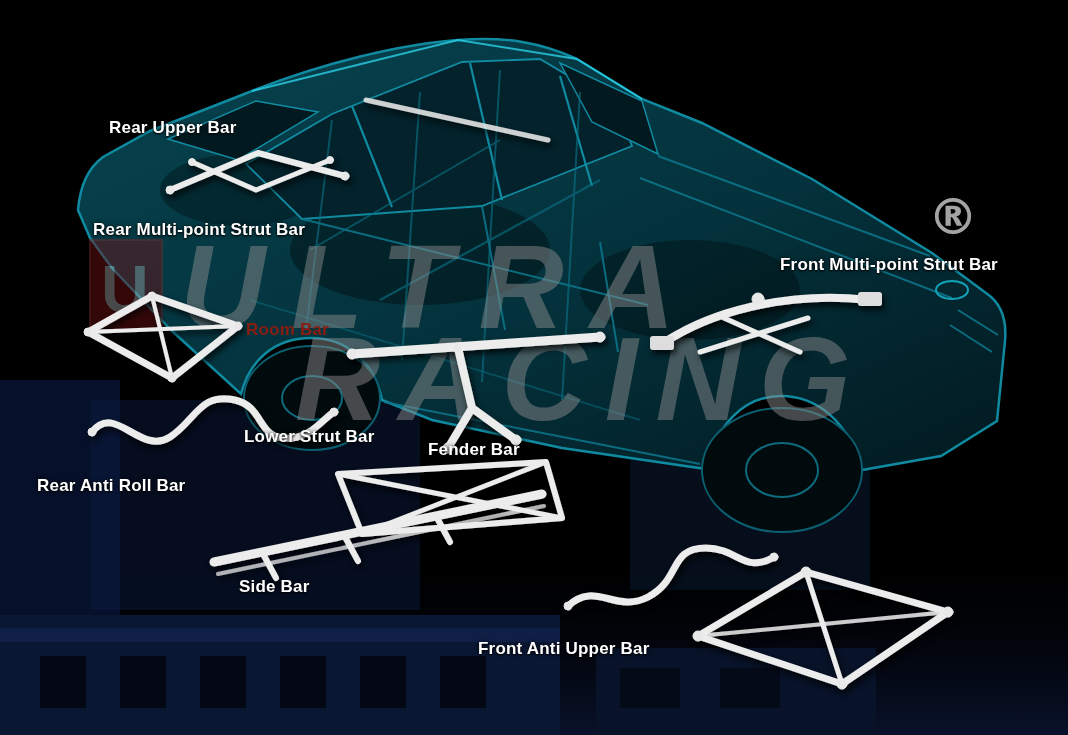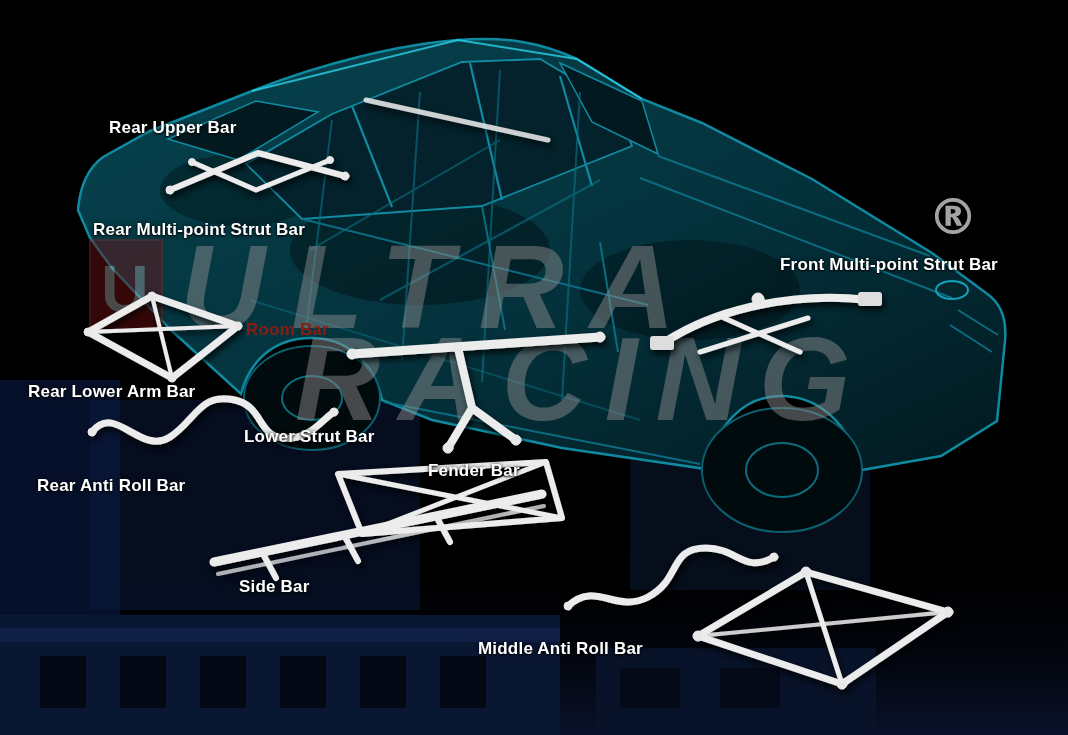--- a/index.html
+++ b/index.html
@@ -19,21 +19,21 @@
     text-shadow:0 1px 2px rgba(0,0,0,.95), 0 0 4px rgba(0,0,0,.8);
     letter-spacing:.2px;
   }
   #lbl-rear-upper-bar{left:109px;top:118px}
   #lbl-rear-multi-point-strut-bar{left:93px;top:220px}
   #lbl-front-multi-point-strut-bar{left:780px;top:255px}
   #lbl-room-bar{left:246px;top:320px;color:#8a1d12;text-shadow:none}
   #lbl-rear-lower-arm-bar{left:28px;top:382px}
   #lbl-lower-middle-bar{left:244px;top:427px}
   #lbl-rear-anti-roll-bar{left:37px;top:476px}
-  #lbl-fender-bar{left:428px;top:461px}
+  #lbl-fender-bar{left:428px;top:440px}
   #lbl-side-bar{left:239px;top:577px}
   #lbl-front-anti-roll-bar{left:478px;top:639px}
   #lbl-front-lower-arm-bar{left:828px;top:532px}
   #registered-mark{
     position:absolute;left:928px;top:188px;
     font:bold 50px "DejaVu Sans",sans-serif;
     color:#a3a3a3;
     text-shadow:0 0 3px rgba(0,0,0,.8);
   }
 </style>
@@ -212,22 +212,21 @@
         <circle cx="948" cy="612" r="5" fill="#e8e8e8"></circle>
         <circle cx="842" cy="684" r="5" fill="#e8e8e8"></circle>
       </g>
     </g>
   </svg>
 
   <div class="lbl" id="lbl-rear-upper-bar">Rear Upper Bar</div>
   <div class="lbl" id="lbl-rear-multi-point-strut-bar">Rear Multi-point Strut Bar</div>
   <div class="lbl" id="lbl-front-multi-point-strut-bar">Front Multi-point Strut Bar</div>
   <div class="lbl" id="lbl-room-bar">Room Bar</div>
-  <div class="lbl" id="lbl-rear-lower-arm-bar">Rear Lower Arm Bar</div>
   <div class="lbl" id="lbl-lower-middle-bar">Lower Strut Bar</div>
   <div class="lbl" id="lbl-rear-anti-roll-bar">Rear Anti Roll Bar</div>
   <div class="lbl" id="lbl-fender-bar">Fender Bar</div>
   <div class="lbl" id="lbl-side-bar">Side Bar</div>
-  <div class="lbl" id="lbl-front-anti-roll-bar">Middle Anti Roll Bar</div>
+  <div class="lbl" id="lbl-front-anti-roll-bar">Front Anti Upper Bar</div>
 
   <div id="registered-mark">®</div>
 
 </div>
 
 </body></html>

